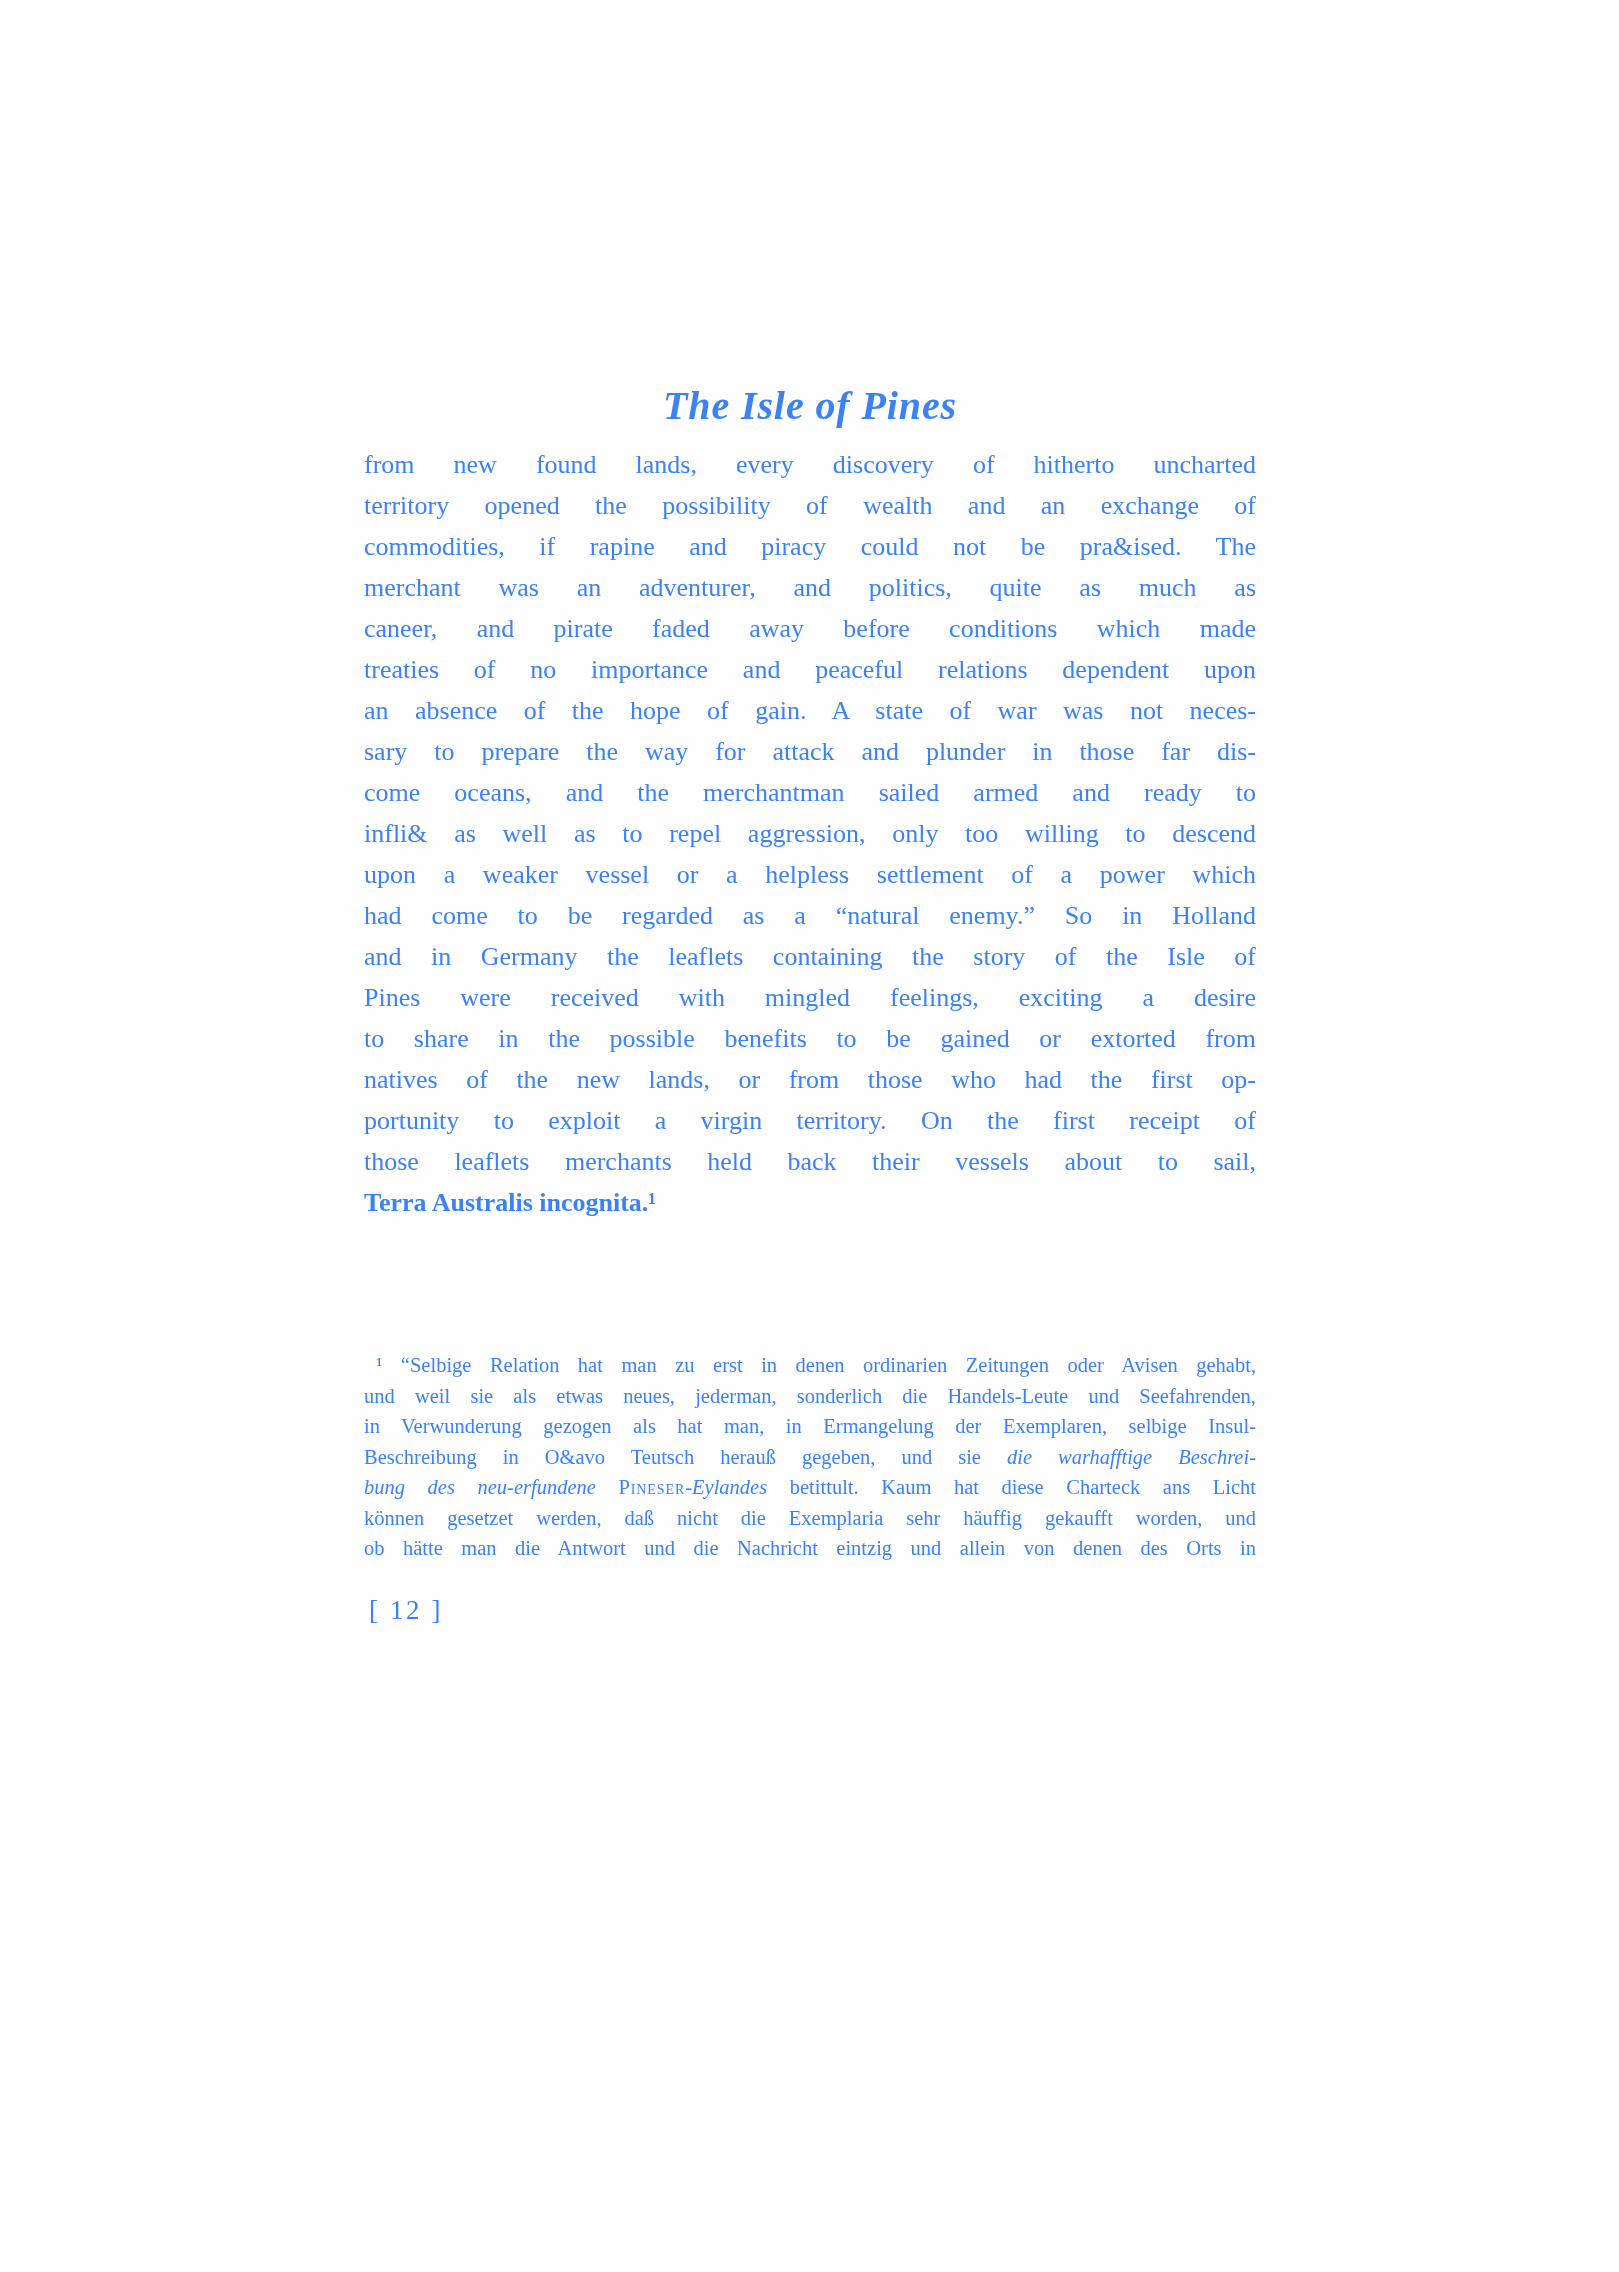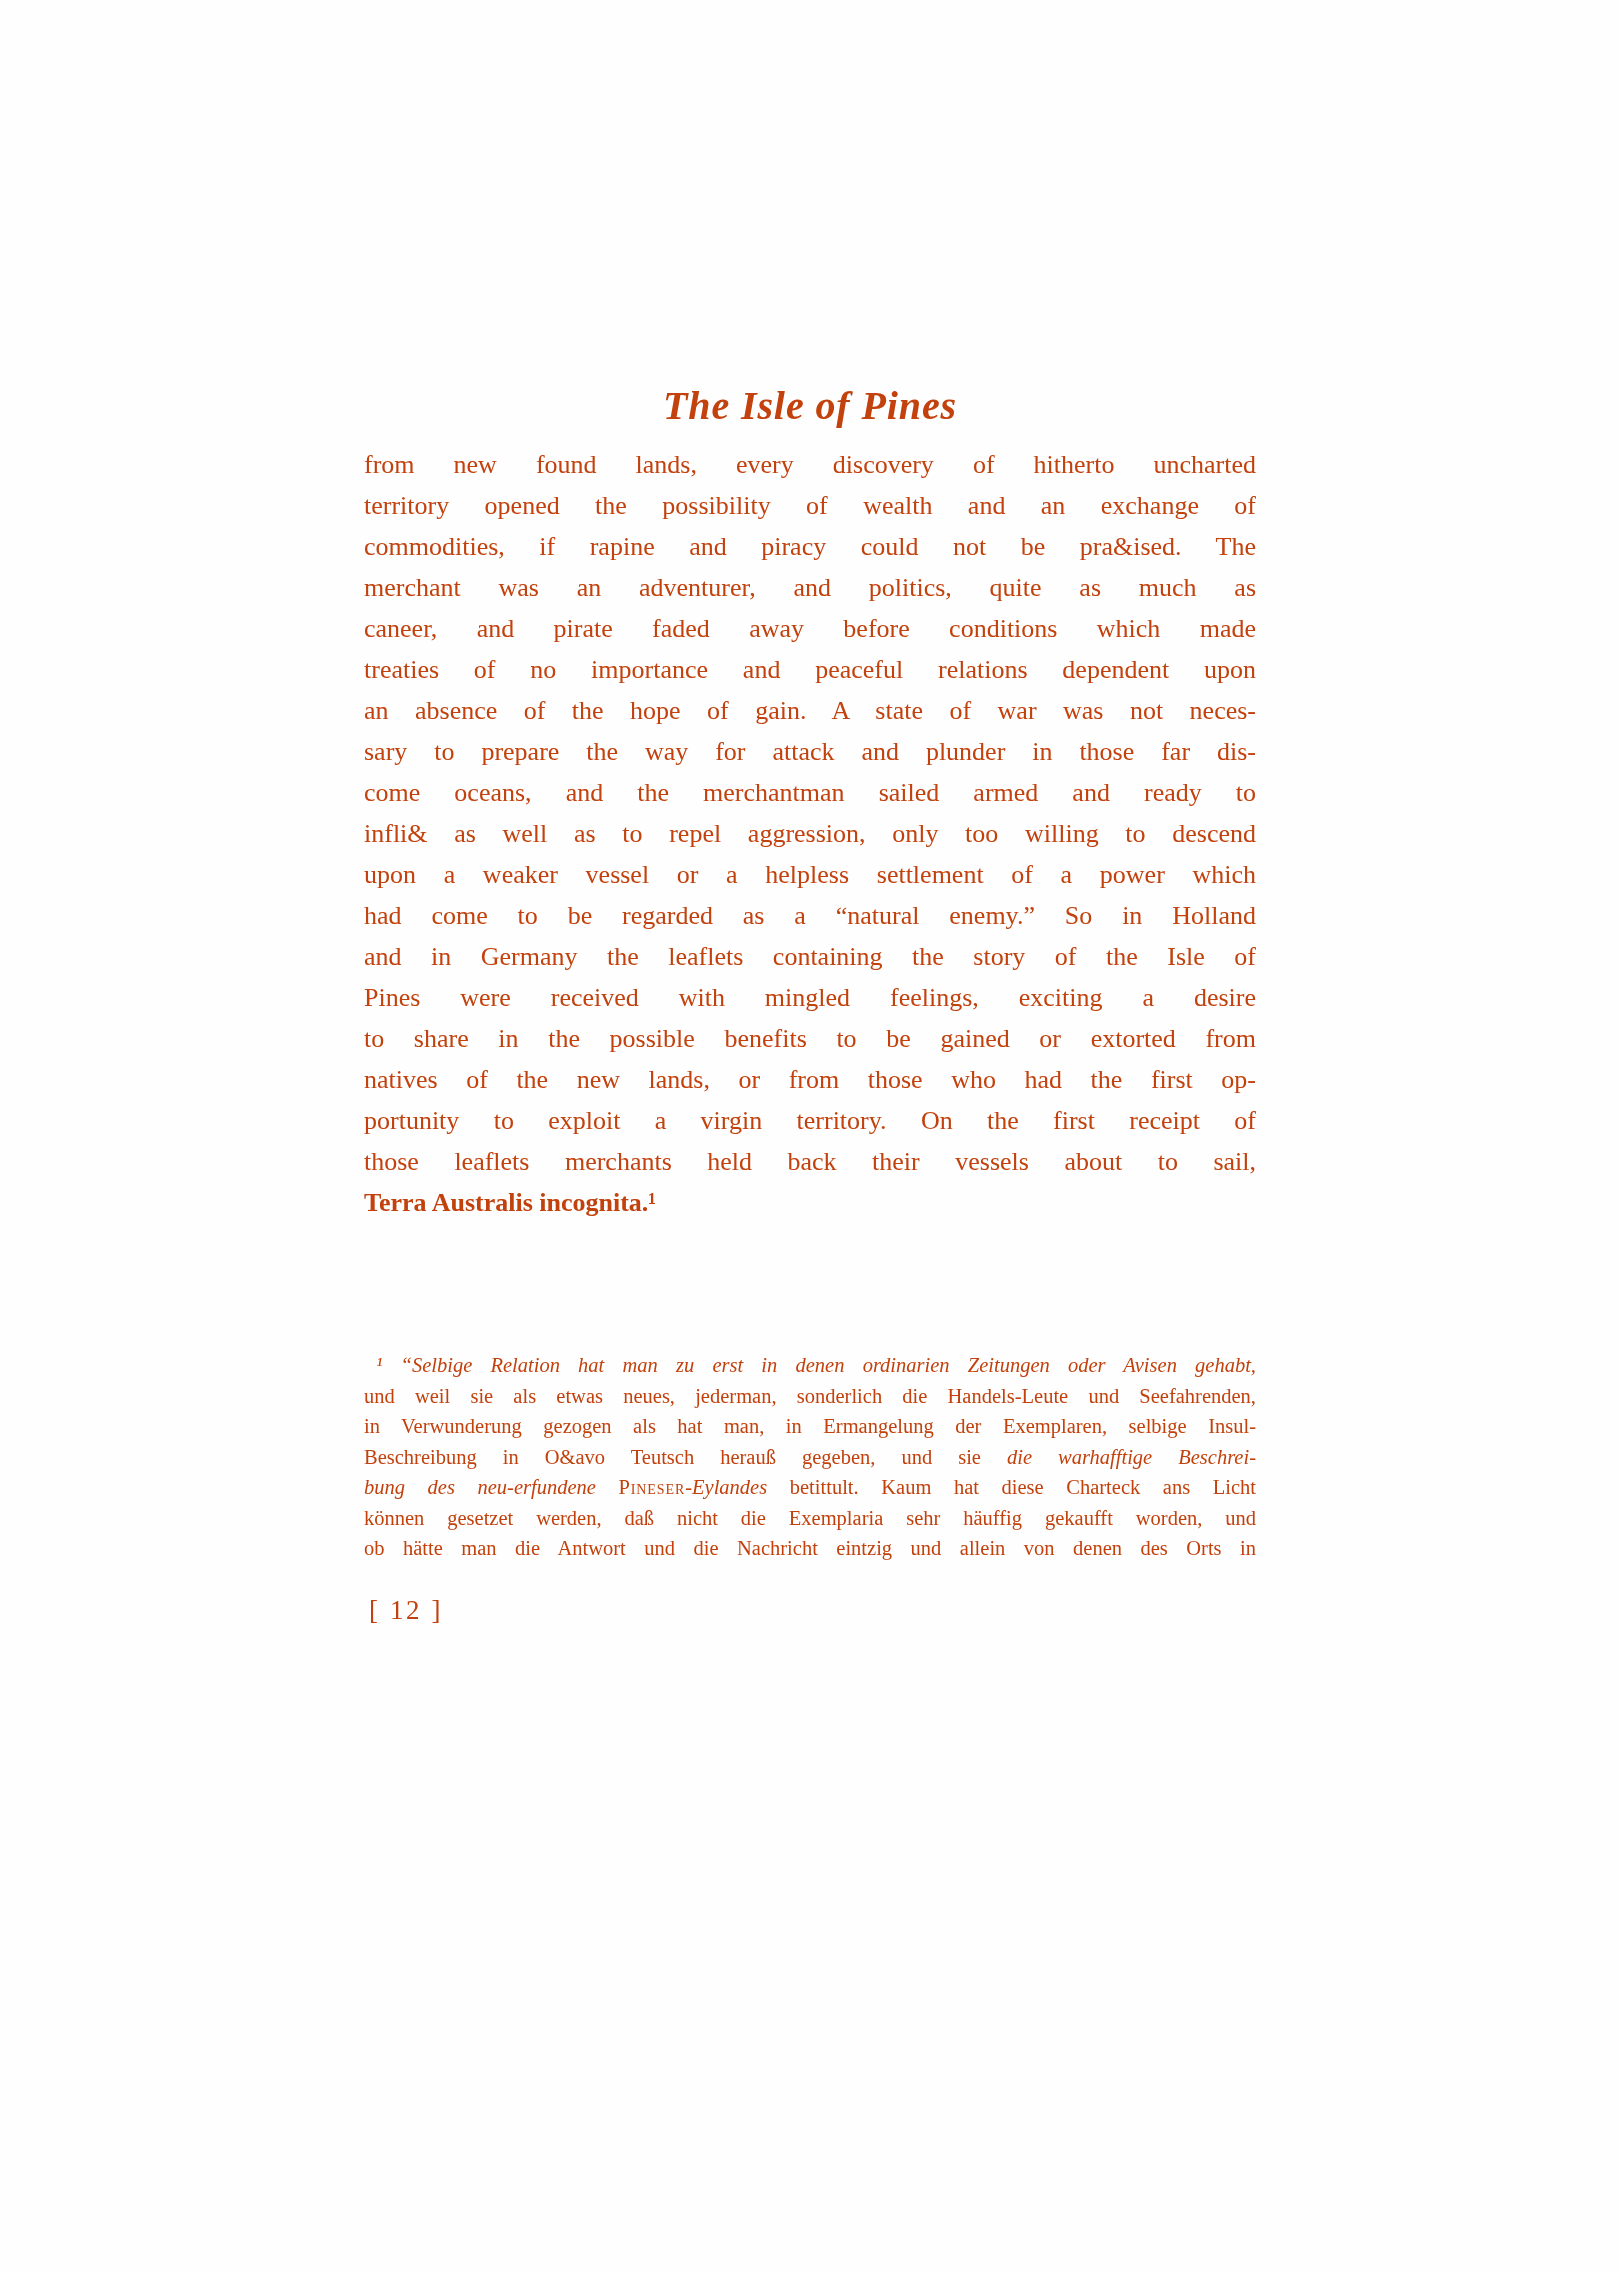--- a/index.html
+++ b/index.html
@@ -1,21 +1,21 @@
 <!DOCTYPE html>
 <html style="font-size:14px"><head>
 <meta charset="utf-8">
 <style>
   html, body { margin: 0; padding: 0; background: #ffffff; }
   .page {
     position: relative;
     width: 1620px;
     height: 2273px;
     background: #fefefe;
-    color: #c2410c;
+    color: #3b82f6;
     font-family: "Liberation Serif", "DejaVu Serif", serif;
     overflow: hidden;
   }
   .title {
     position: absolute;
     top: 383px;
     left: 364px;
     width: 892px;
     margin: 0;
     text-align: center;
@@ -48,21 +48,21 @@
     width: 892px;
     font-size: 20.5px;
     line-height: 30.5px;
   }
   .fl {
     text-align: justify;
     text-align-last: justify;
     height: 30.5px;
     overflow: hidden;
   }
-  .fl.first { text-indent: 12.2px; font-style: italic; }
+  .fl.first { text-indent: 12.2px; }
   .it { font-style: italic; }
   .sc { font-variant: small-caps; letter-spacing: 0.9px; }
   .pagenum {
     position: absolute;
     top: 1593px;
     left: 369px;
     width: 892px;
     text-align: left;
     font-size: 27px;
     line-height: 35px;

